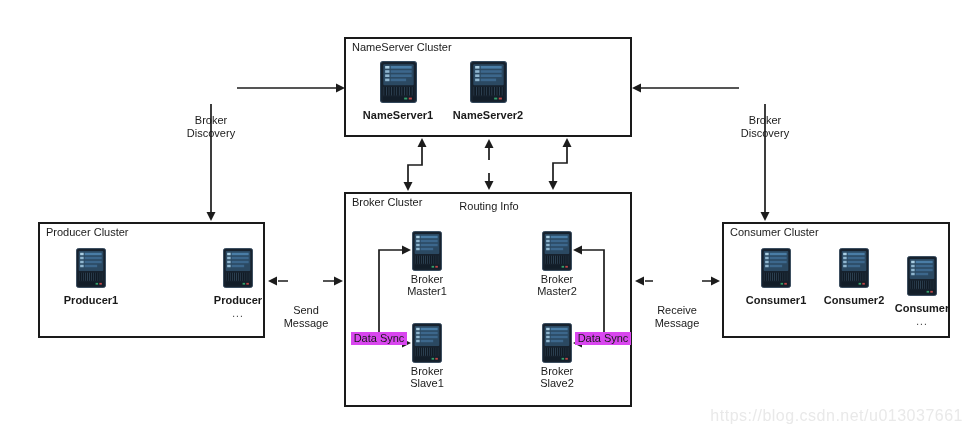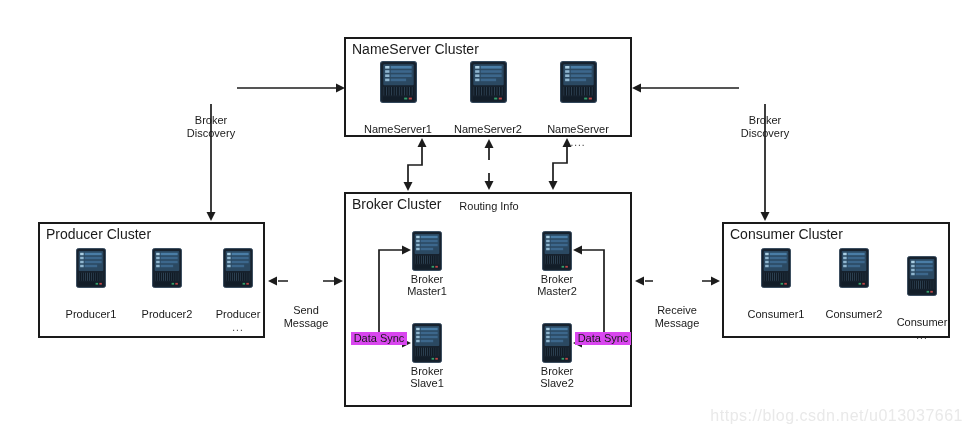--- a/index.html
+++ b/index.html
@@ -1,24 +1,24 @@
 <!DOCTYPE html>
 <html><head>
 <meta charset="utf-8">
 <style>
   html,body { margin:0; padding:0; background:#ffffff; }
   .canvas {
     position:relative; width:975px; height:434px; background:#ffffff;
     font-family:"Liberation Sans", sans-serif; color:#1a1a1a; overflow:hidden;
   }
   .box { position:absolute; border:2px solid #1a1a1a; box-sizing:border-box; }
-  .box-title { position:absolute; left:6px; top:2px; font-size:14px; white-space:nowrap; }
+  .box-title { position:absolute; left:6px; top:2px; font-size:11px; white-space:nowrap; }
   .arrows { position:absolute; left:0; top:0; }
   .node { position:absolute; width:90px; display:flex; flex-direction:column; align-items:center; }
-  .nlabel { font-size:11px; line-height:12px; margin-top:20px; white-space:nowrap; }
+  .nlabel { font-size:11px; line-height:12px; margin-top:6px; white-space:nowrap;font-weight:bold; }
   .nlabel2 { font-size:11px; line-height:12px; text-align:right; white-space:nowrap; }
   .mt2 { margin-top:2px; }
   .dots { font-size:10px; line-height:10px; color:#3a3a3a; letter-spacing:1px; margin-top:3px; }
   .edge-label { position:absolute; font-size:11px; line-height:13px; text-align:center;margin-top:40px; }
   .edge-label.bg { background:#d946ef; }
   .watermark { position:absolute; right:12px; bottom:9px; font-size:16px; color:#e9e9e9; letter-spacing:0.5px; }
 </style>
 </head>
 <body>
 
@@ -103,39 +103,26 @@
         <use href="#srv"></use>
       </svg>
     <div class="nlabel">NameServer1</div>
   </div>
   <div class="node" style="left:443px;top:61px">
     <svg width="37" height="42" viewBox="0 0 36 42" preserveAspectRatio="none">
         <use href="#srv"></use>
       </svg>
     <div class="nlabel">NameServer2</div>
   </div>
-  <div class="node" style="left:533px;top:61px">
-    <svg width="37" height="42" viewBox="0 0 36 42" preserveAspectRatio="none">
-        <use href="#srv"></use>
-      </svg>
-    <div class="nlabel">NameServer</div>
-    <div class="dots">....</div>
-  </div>
 
   <div class="node" style="left:46px;top:248px">
     <svg width="30" height="40" viewBox="0 0 36 42" preserveAspectRatio="none">
         <use href="#srv"></use>
       </svg>
     <div class="nlabel">Producer1</div>
-  </div>
-  <div class="node" style="left:122px;top:248px">
-    <svg width="30" height="40" viewBox="0 0 36 42" preserveAspectRatio="none">
-        <use href="#srv"></use>
-      </svg>
-    <div class="nlabel">Producer2</div>
   </div>
   <div class="node" style="left:193px;top:248px">
     <svg width="30" height="40" viewBox="0 0 36 42" preserveAspectRatio="none">
         <use href="#srv"></use>
       </svg>
     <div class="nlabel">Producer</div>
     <div class="dots">...</div>
   </div>
 
   <div class="node" style="left:731px;top:248px">

